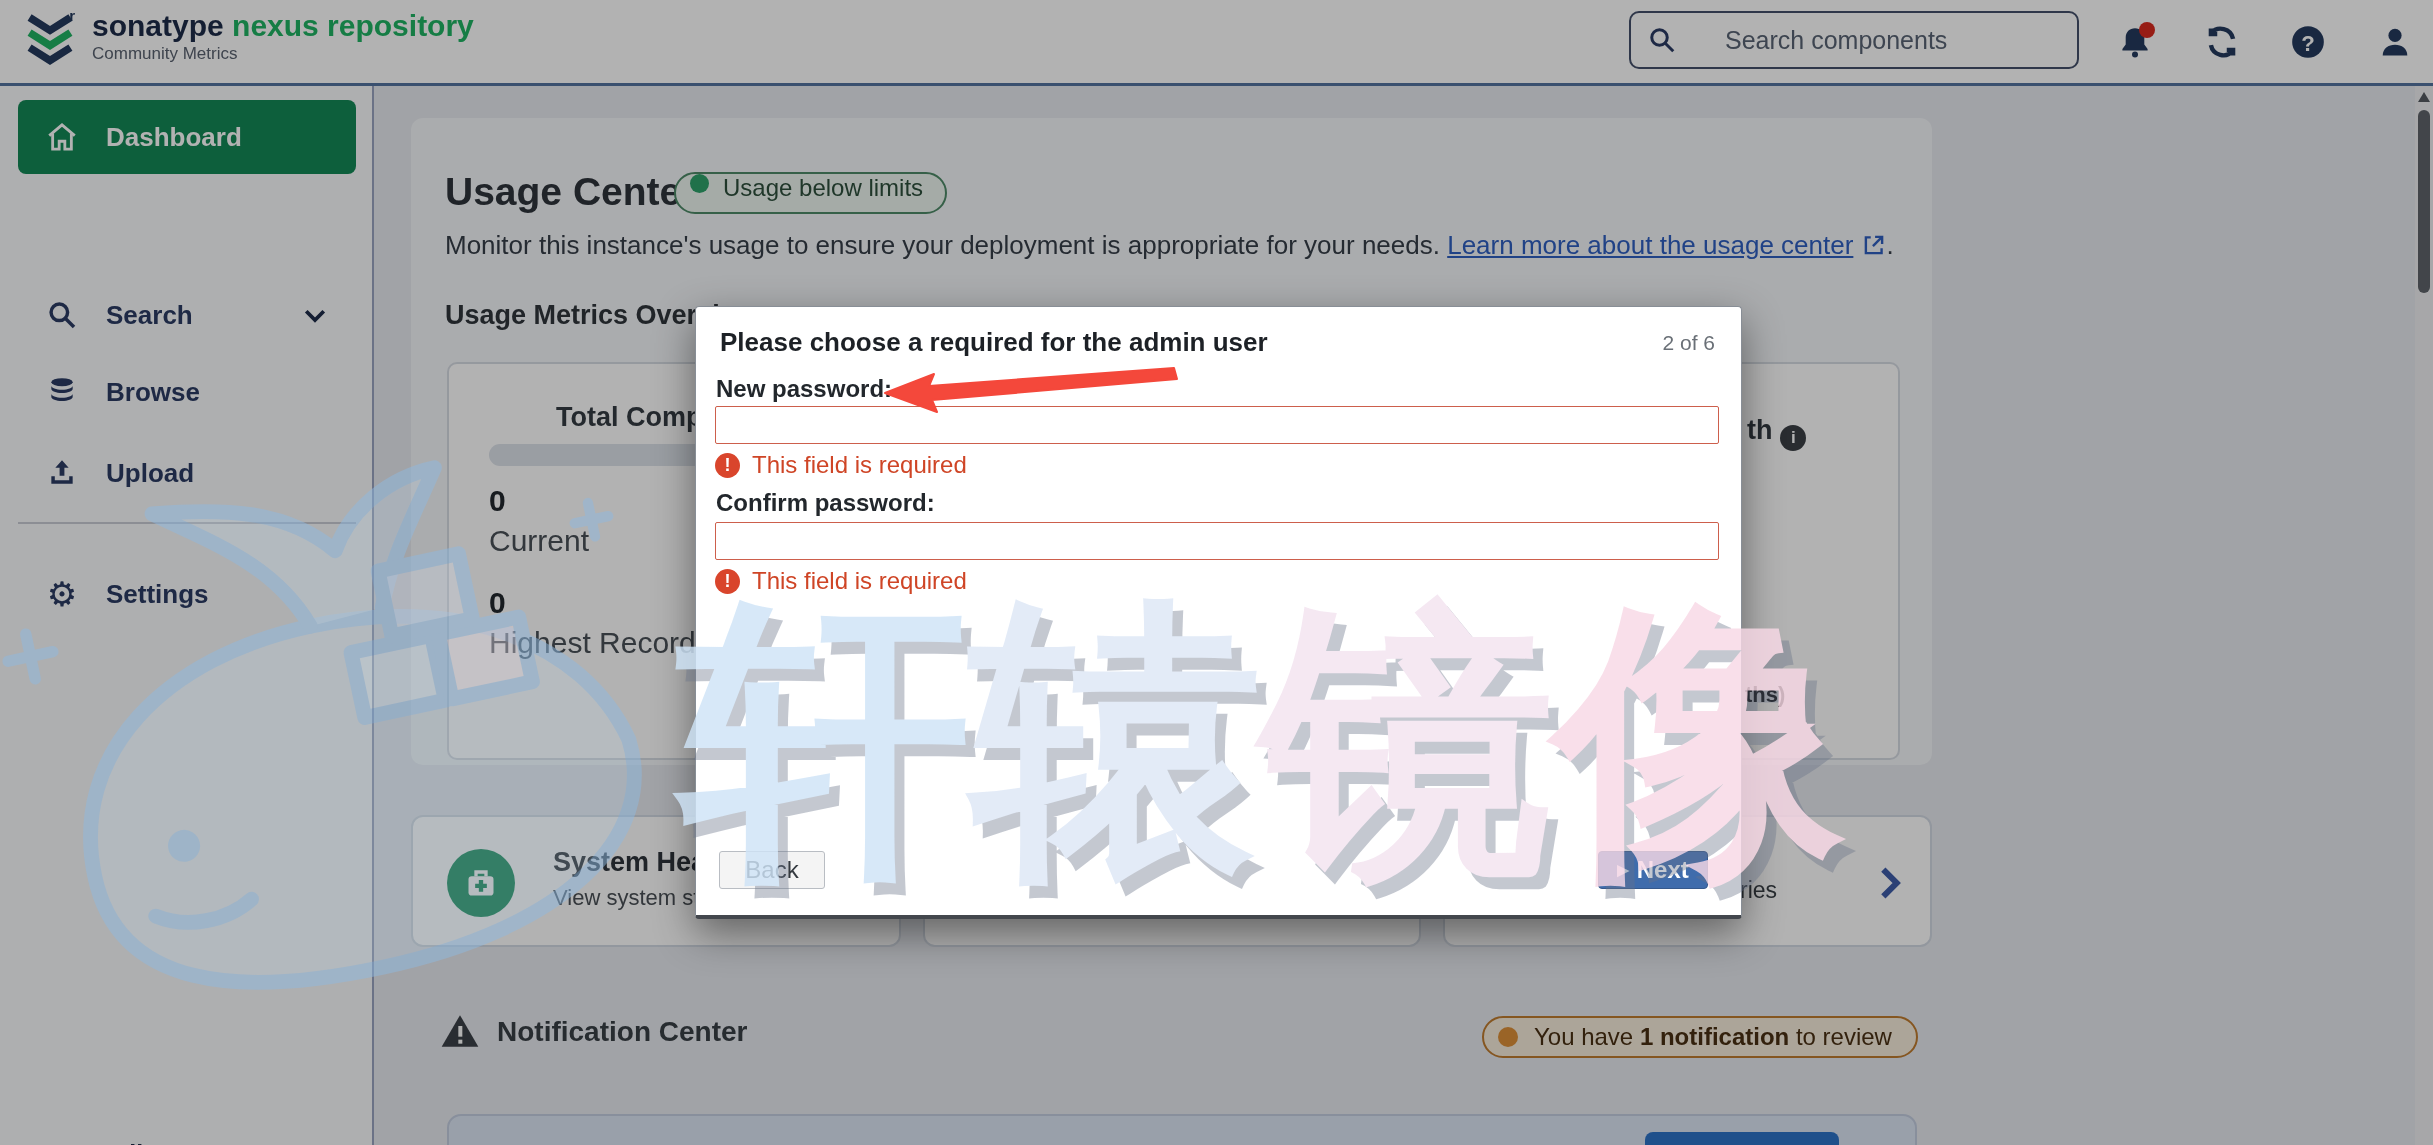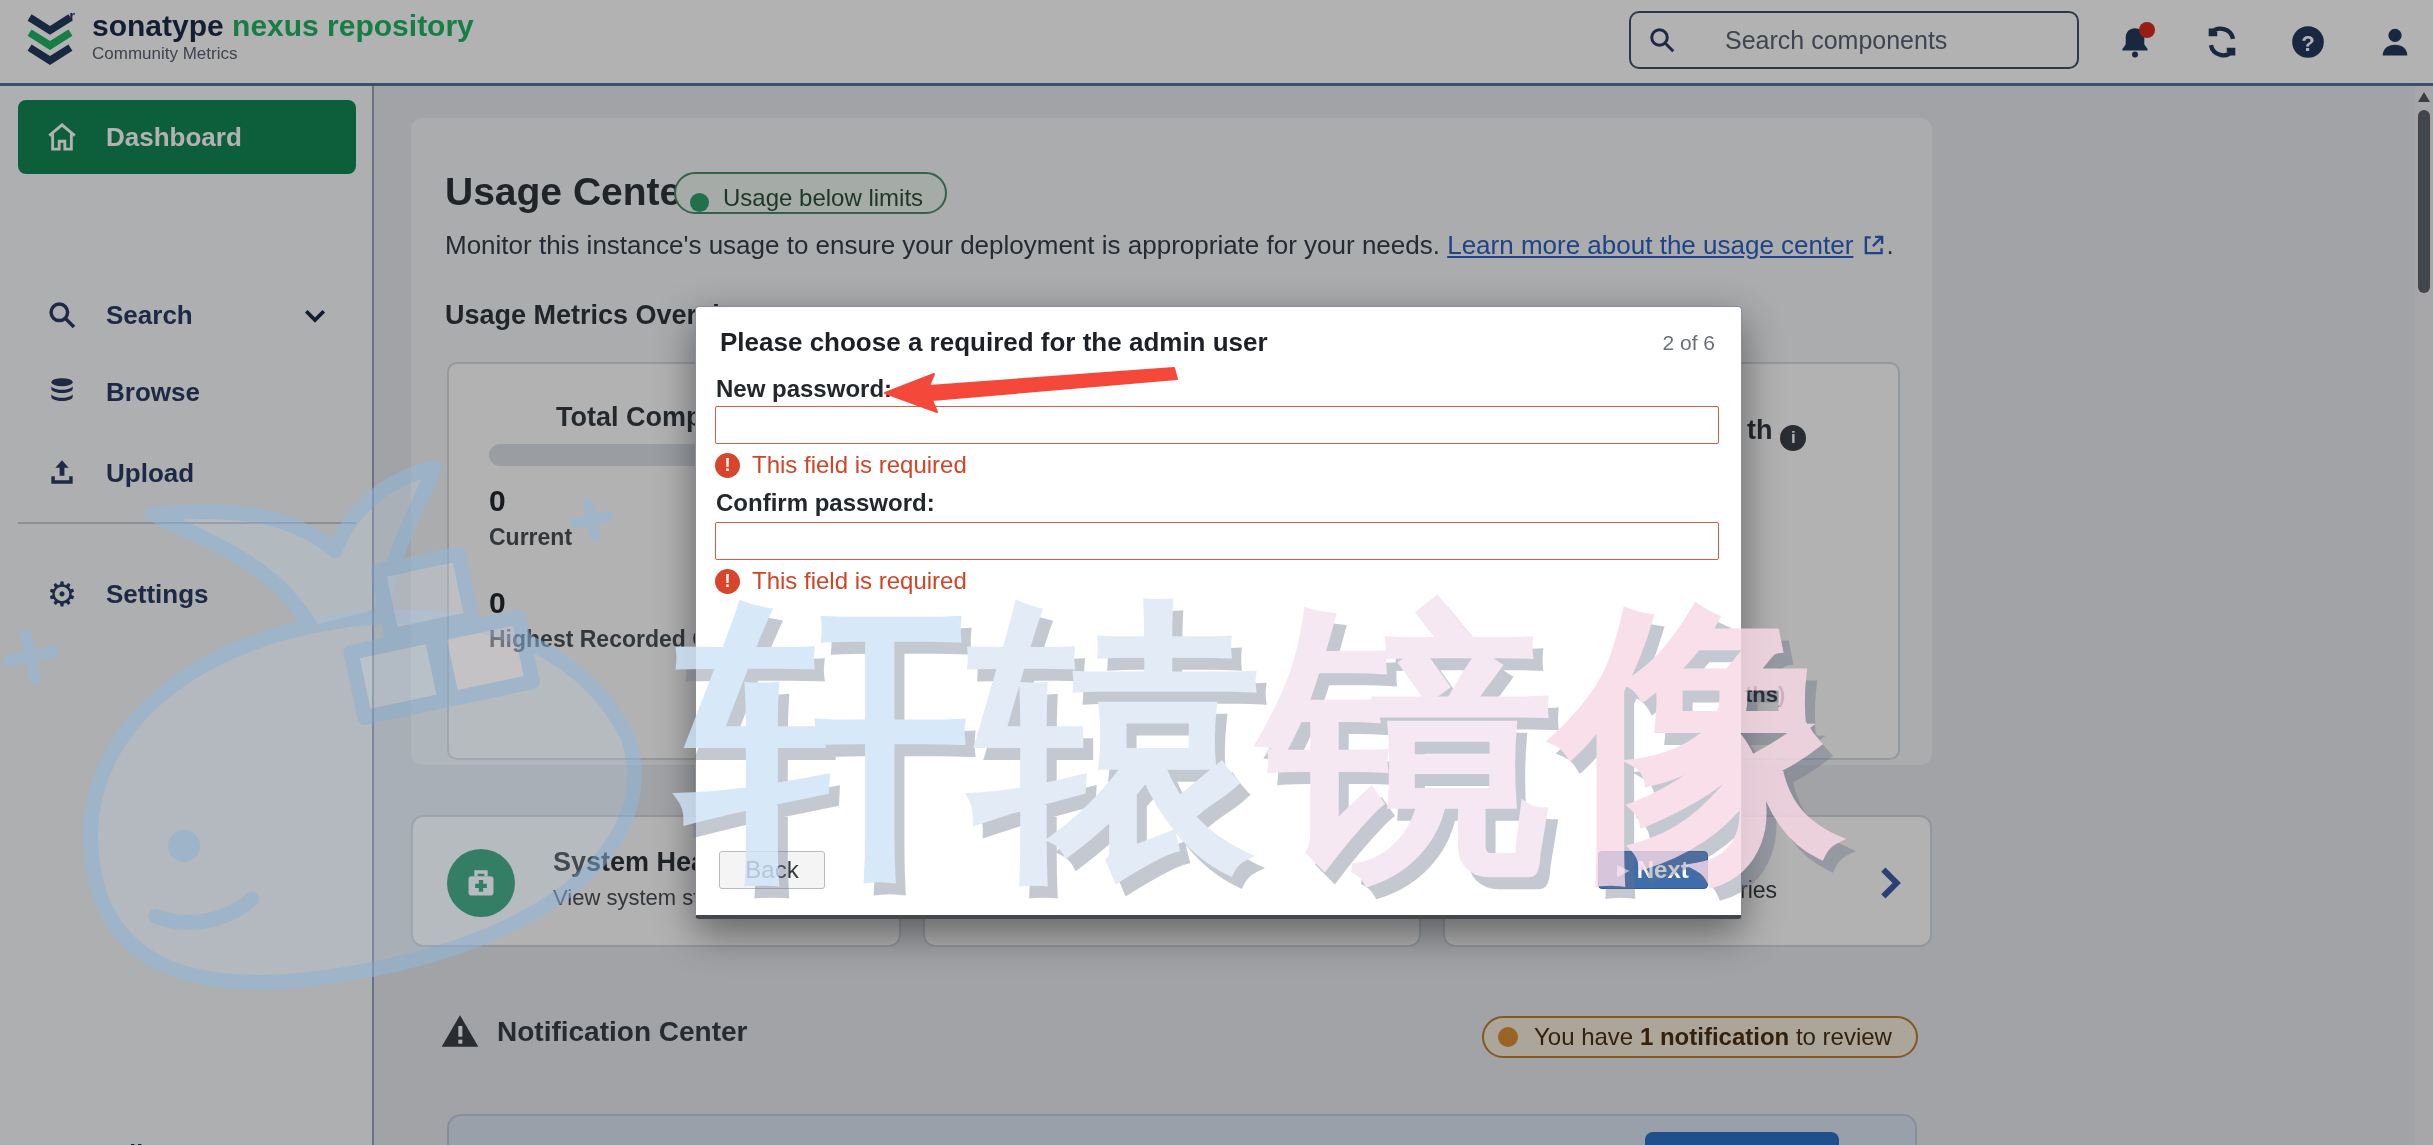--- a/index.html
+++ b/index.html
@@ -38,31 +38,31 @@
   .collapse{position:absolute;left:18px;top:1044px;width:338px;height:48px;display:flex;align-items:center;color:#1e2c49;}
   .collapse .lbl{font-size:25px;font-weight:bold;margin-left:22px;}
   .gear-glyph{font-size:34px;color:#2b3c64;line-height:1;}
   .arrow-glyph{font-size:36px;color:#1e2c49;line-height:1;margin-left:20px;}
 
   
   .section1{position:absolute;left:411px;top:118px;width:1521px;height:647px;background:#f4f6f9;
     border-radius:12px;z-index:1;}
   .h1{position:absolute;left:34px;top:52px;font-size:39px;font-weight:bold;color:#2e343b;}
   .status-badge{position:absolute;left:263px;top:54px;height:38px;border:2px solid #4e8a68;background:#edf5f0;
-    border-radius:21px;display:flex;align-items:flex-end;padding:0 22px 0 14px;}
+    border-radius:21px;display:flex;align-items:flex-start;padding:0 22px 0 14px;}
   .status-badge .dot{width:19px;height:19px;border-radius:50%;background:#2fa26b;margin-right:14px;}
   .status-badge .txt{font-size:24px;color:#2d4f3c;}
   .para{position:absolute;left:34px;top:112px;font-size:26px;color:#363e48;width:1500px;}
   .para a{color:#2f5fc0;text-decoration:underline;}
   .metrics-h{position:absolute;left:34px;top:182px;font-size:27px;font-weight:bold;color:#30363c;}
   .mcard{position:absolute;background:#fff;border:2px solid #d6dbe3;border-radius:10px;box-sizing:border-box;}
   .mcard-title{position:absolute;width:100%;text-align:center;top:38px;font-size:27px;font-weight:bold;color:#343b42;}
   .pbar{position:absolute;left:40px;top:80px;width:392px;height:22px;border-radius:11px;background:#dde2ea;}
   .mval{position:absolute;left:40px;font-size:30px;font-weight:bold;color:#23292f;}
-  .mlbl{position:absolute;left:40px;font-size:23px;color:#4a5158;font-weight:bold;}
+  .mlbl{position:absolute;left:40px;font-size:30px;color:#4a5158;}
   .frag-title{position:absolute;font-size:27px;font-weight:bold;color:#343b42;}
   .frag-note{position:absolute;font-size:22px;color:#000000;font-weight:bold;}
   .info-circ{display:inline-flex;width:26px;height:26px;border-radius:50%;background:#3b4046;color:#fff;
     font-size:17px;font-weight:bold;align-items:center;justify-content:center;vertical-align:-4px;margin-left:8px;}
 
   .qcard{position:absolute;top:815px;height:132px;background:#fff;border:2px solid #d2d8e2;border-radius:12px;
     box-sizing:border-box;z-index:1;}
   .qicon{position:absolute;left:34px;top:32px;width:68px;height:68px;border-radius:50%;background:#17915f;
     display:flex;align-items:center;justify-content:center;}
   .qtitle{position:absolute;left:140px;top:30px;font-size:27px;font-weight:bold;color:#2e343b;}

